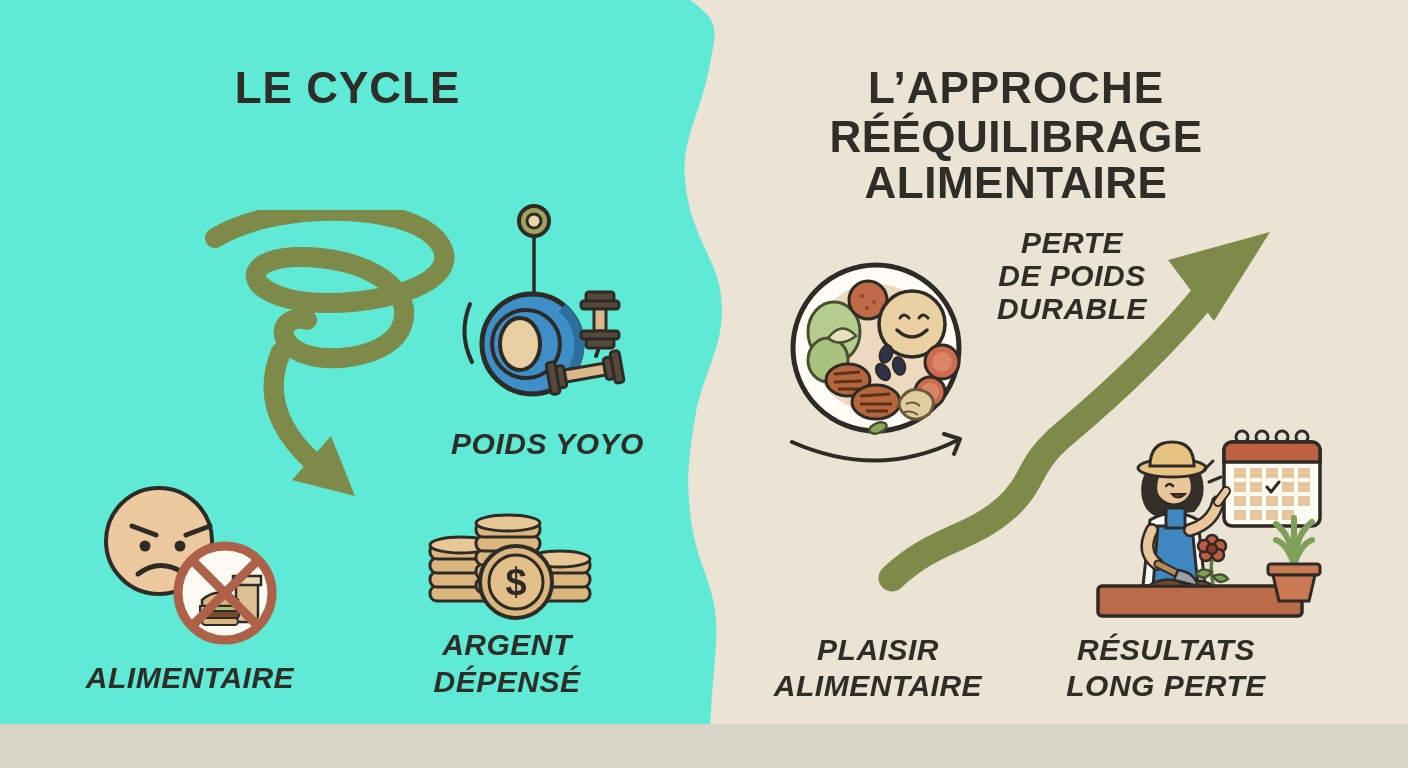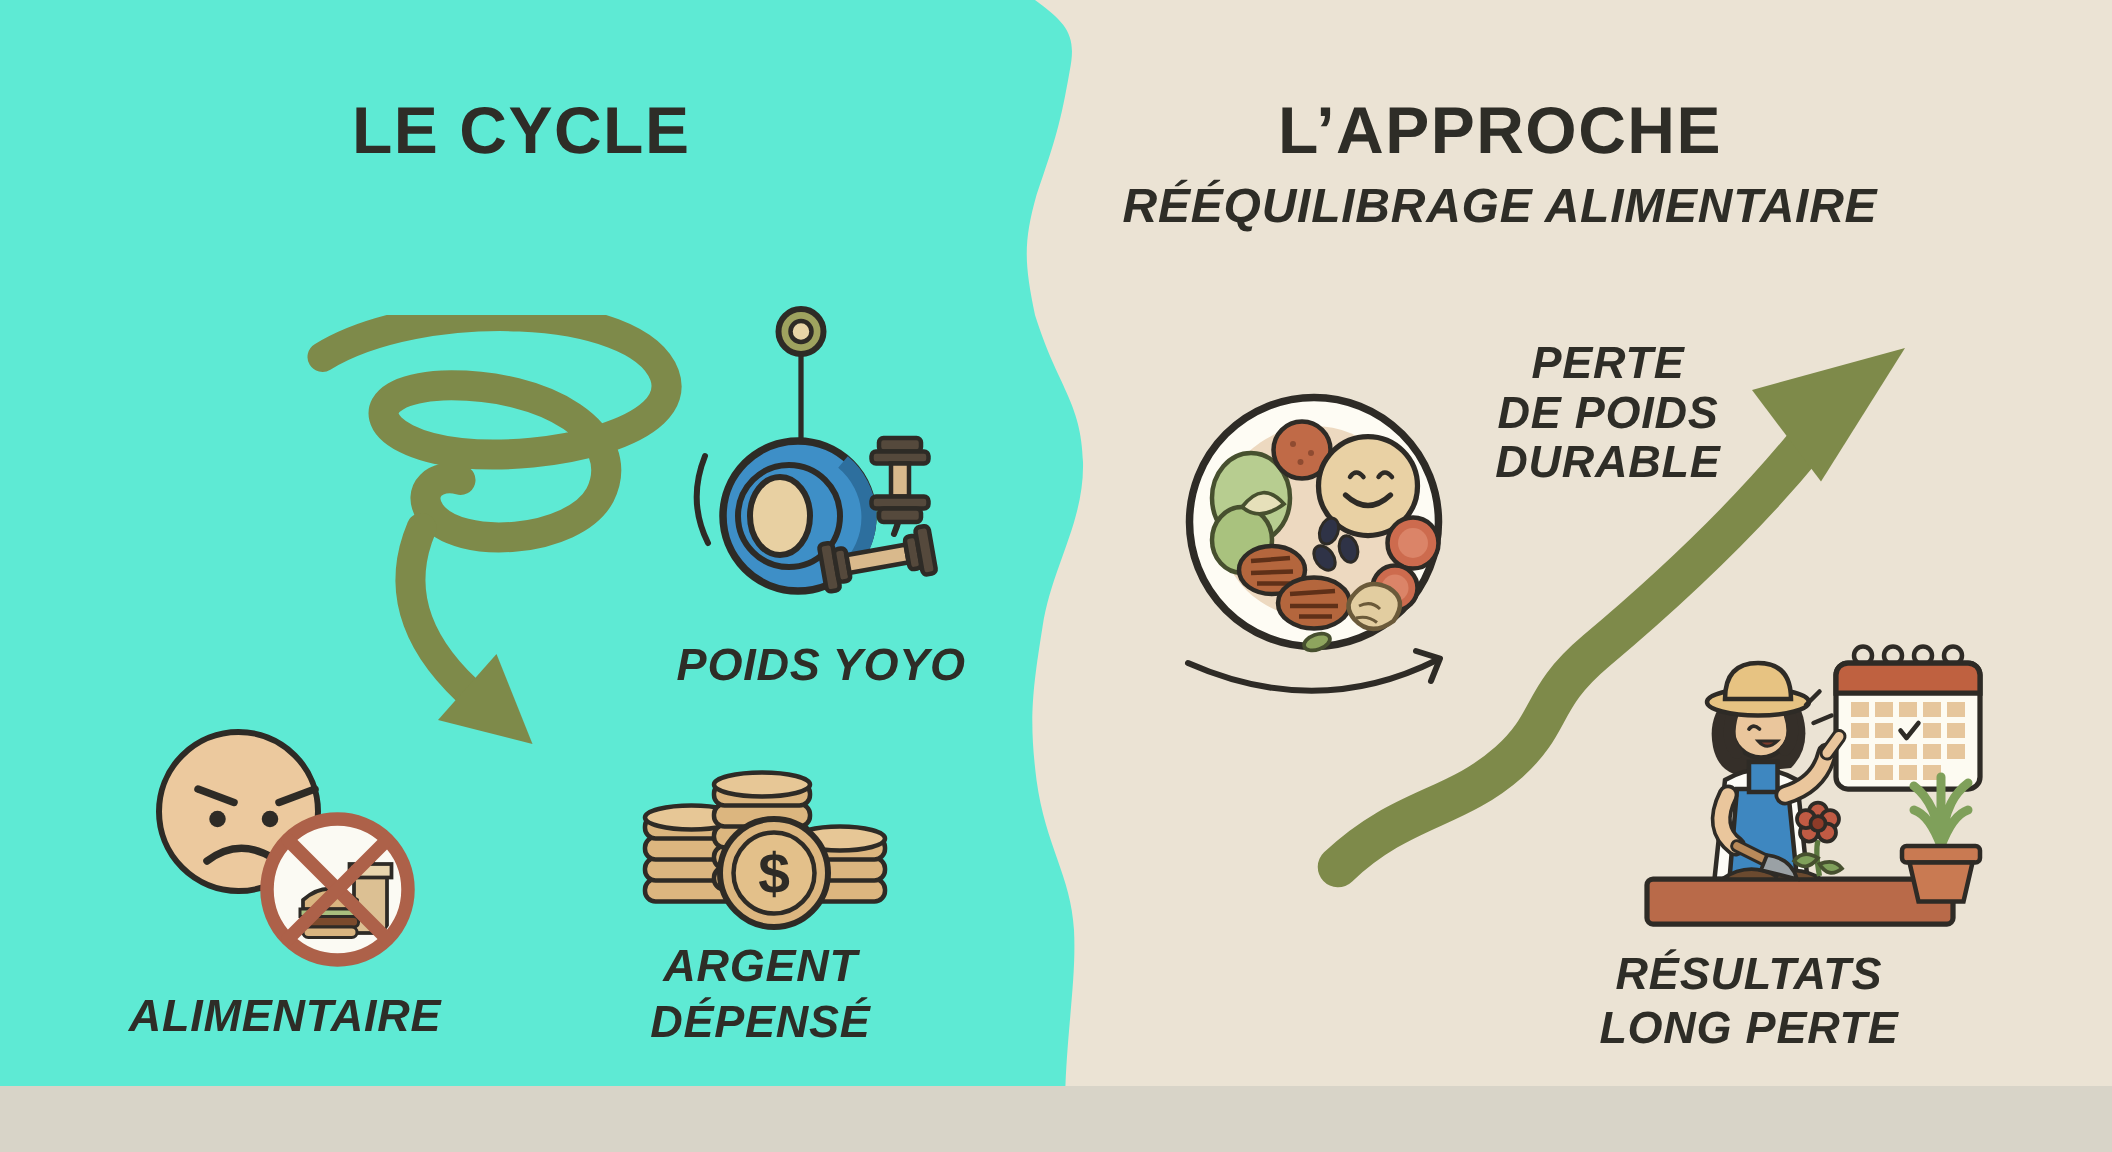--- a/index.html
+++ b/index.html
@@ -7,27 +7,27 @@
     position:relative;width:1408px;height:724px;overflow:hidden;
     background:#5eead4;
     font-family:"Liberation Sans",sans-serif;color:#2e2d27;
   }
   svg{display:block;}
   .abs{position:absolute;}
   .title{position:absolute;text-align:center;font-weight:bold;color:#2e2d27;}
   .t1{font-size:44px;line-height:52px;letter-spacing:1px;}
   .t2{letter-spacing:.5px;line-height:46px;}
   .left-title .t2{font-size:38px;}
-  .right-title .t2{font-size:32px;font-style:italic;}
+  .right-title .t2{font-size:44px;}
   .label{
     position:absolute;font-weight:bold;text-align:center;color:#2e2d27;
     white-space:pre-line;letter-spacing:.5px;font-size:30px;line-height:36px;font-style:italic;
   }
   #title-left{left:40px;top:62px;width:615px;}
-  #title-right{left:700px;top:62px;width:600px;}
+  #title-right{left:716px;top:62px;width:600px;}
   #ill-spiral{left:195px;top:210px;width:270px;height:295px;}
   #ill-yoyo{left:448px;top:196px;width:195px;height:212px;}
   #label-poids{left:420px;top:426px;width:255px;}
   #ill-frustration{left:98px;top:482px;width:185px;height:166px;}
   #label-frustration{left:46px;top:660px;width:288px;}
   #ill-coins{left:418px;top:494px;width:180px;height:128px;}
   #label-argent{left:388px;top:626px;width:238px;line-height:37px;}
   #ill-plate{left:782px;top:258px;width:195px;height:205px;}
   #label-perte{left:963px;top:226px;width:218px;line-height:33px;}
   #ill-rising{left:868px;top:220px;width:425px;height:375px;}
@@ -281,16 +281,18 @@
       </g>
       <circle cx="120" cy="125" r="5" fill="#8e3b28" stroke="#2e2b26" stroke-width="2.5"></circle>
     </g>
     <g>
       <path d="M202,140 C200,118 192,106 184,100 M202,140 C204,114 212,104 220,98 M202,140 C202,116 202,104 202,94 M202,140 C196,124 190,118 184,116 M202,140 C208,124 214,118 220,116" fill="none" stroke="#7fa05a" stroke-width="6" stroke-linecap="round"></path>
       <rect x="176" y="140" width="52" height="11" rx="3" fill="#c97a52" stroke="#2e2b26" stroke-width="3"></rect>
       <path d="M181,151 l42,0 l-6,26 l-30,0 z" fill="#c97a52" stroke="#2e2b26" stroke-width="3"></path>
     </g>
   </svg>
 
+  <div class="label" id="label-plaisir">PLAISIR
+ALIMENTAIRE</div>
   <div class="label" id="label-resultats">RÉSULTATS
 LONG PERTE</div>
 
 </div>
 
 </body></html>

